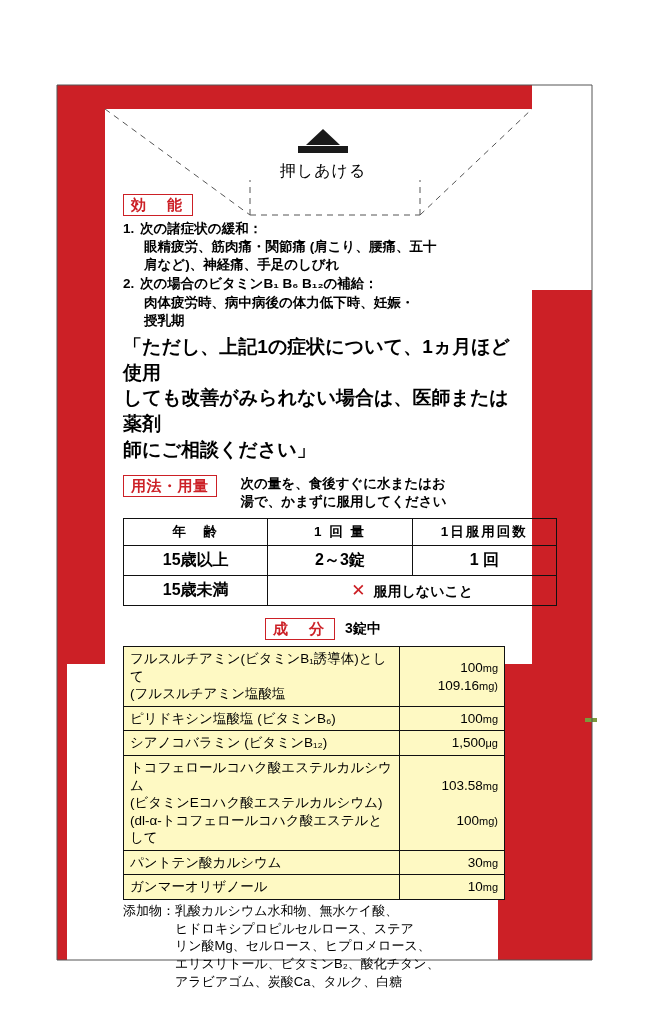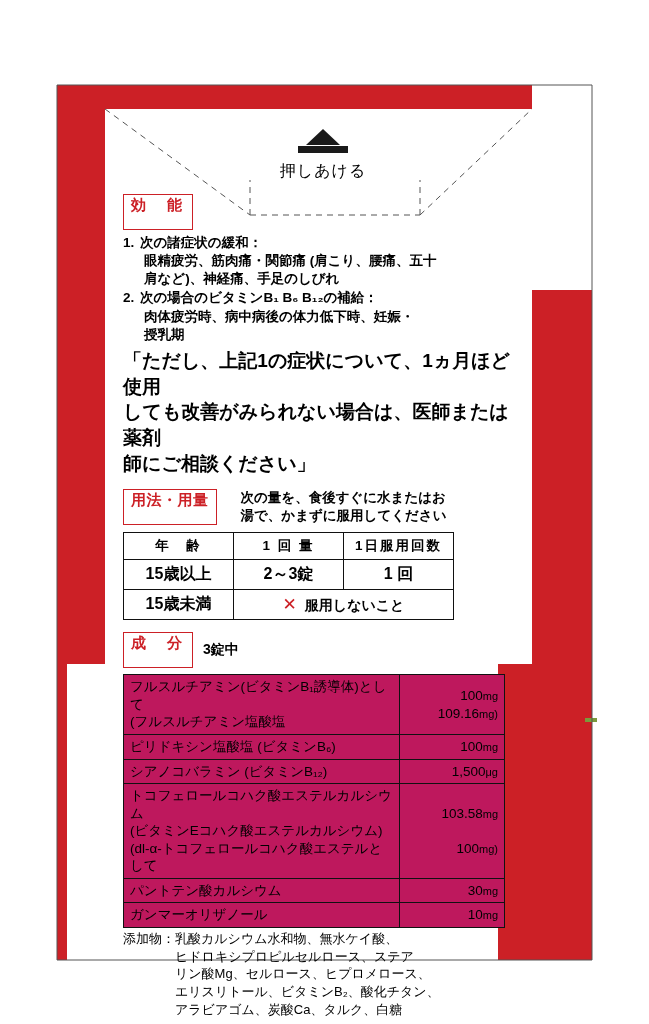--- a/index.html
+++ b/index.html
@@ -114,21 +114,21 @@
     letter-spacing: 1px;
   }
 
   
   .sec-head {
     display: inline-block;
     border: 1.5px solid #cc2026;
     color: #cc2026;
     font-weight: bold;
     font-size: 15px;
-    padding: 1px 7px 16px;
+    padding: 1px 7px 2px;
     line-height: 1.15;
     letter-spacing: 3px;
     vertical-align: middle;
   }
   .sec-head.tight { letter-spacing: 0.5px; }
 
   .block { margin-top: 12px; }
 
   
   ol.efficacy {
@@ -171,21 +171,21 @@
   .dosage-text {
     font-size: 13.5px;
     font-weight: bold;
     line-height: 1.34;
     margin-left: 24px;
     flex: 1;
   }
 
   table.dose {
     border-collapse: collapse;
-    width: 331px;
+    width: 434px;
     margin-top: 7px;
     table-layout: fixed;
   }
   table.dose th, table.dose td {
     border: 1.3px solid #111;
     text-align: center;
     padding: 4px 2px;
     font-size: 14px;
     font-weight: bold;
   }
@@ -200,32 +200,33 @@
     font-weight: bold;
     font-size: 17px;
     margin-right: 8px;
   }
 
   
   .seibun-line {
     display: flex;
     align-items: center;
     gap: 10px;
+    justify-content: center;
   }
   .seibun-qty {
     font-size: 14px;
     font-weight: bold;
   }
 
   table.ingr {
     border-collapse: collapse;
     width: 382px;
     margin-top: 6px;
     table-layout: fixed;
-    background: #be185d;
+    background: #fef9c3;
   }
   table.ingr td {
     border: 1.1px solid #111;
     padding: 3px 6px;
     font-size: 13.5px;
     vertical-align: middle;
     line-height: 1.3;
   }
   table.ingr td.amt {
     text-align: right;

